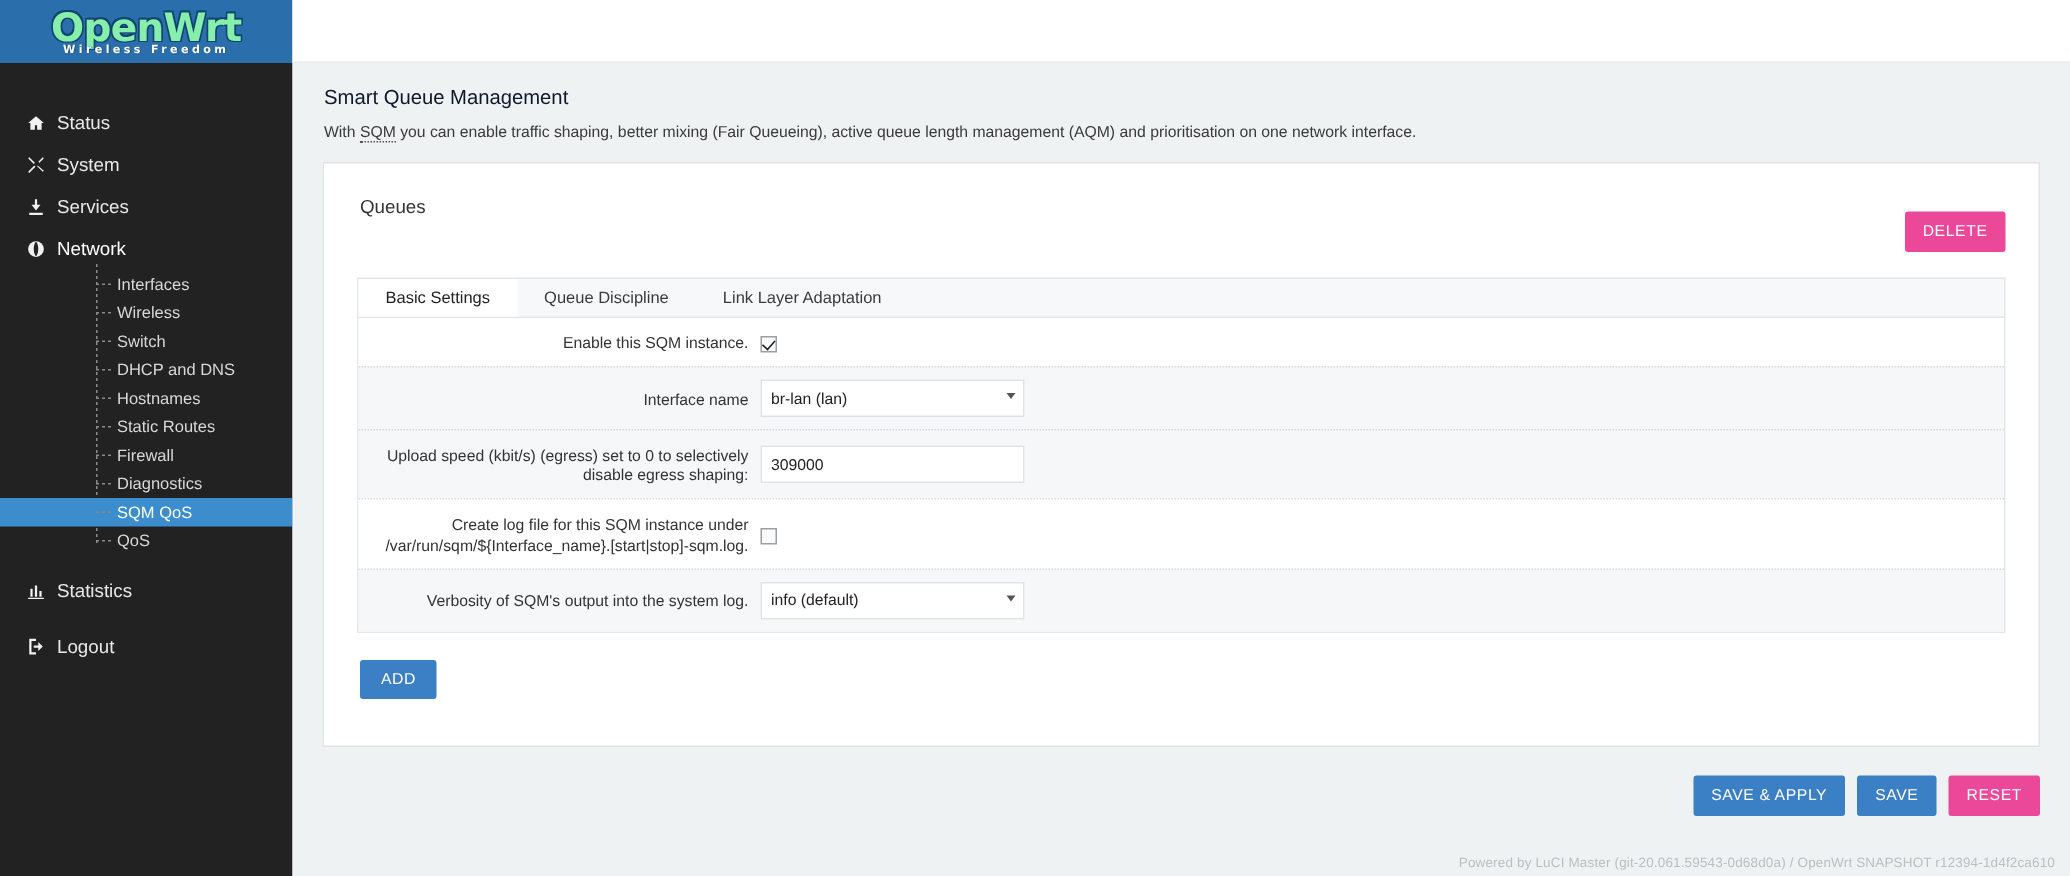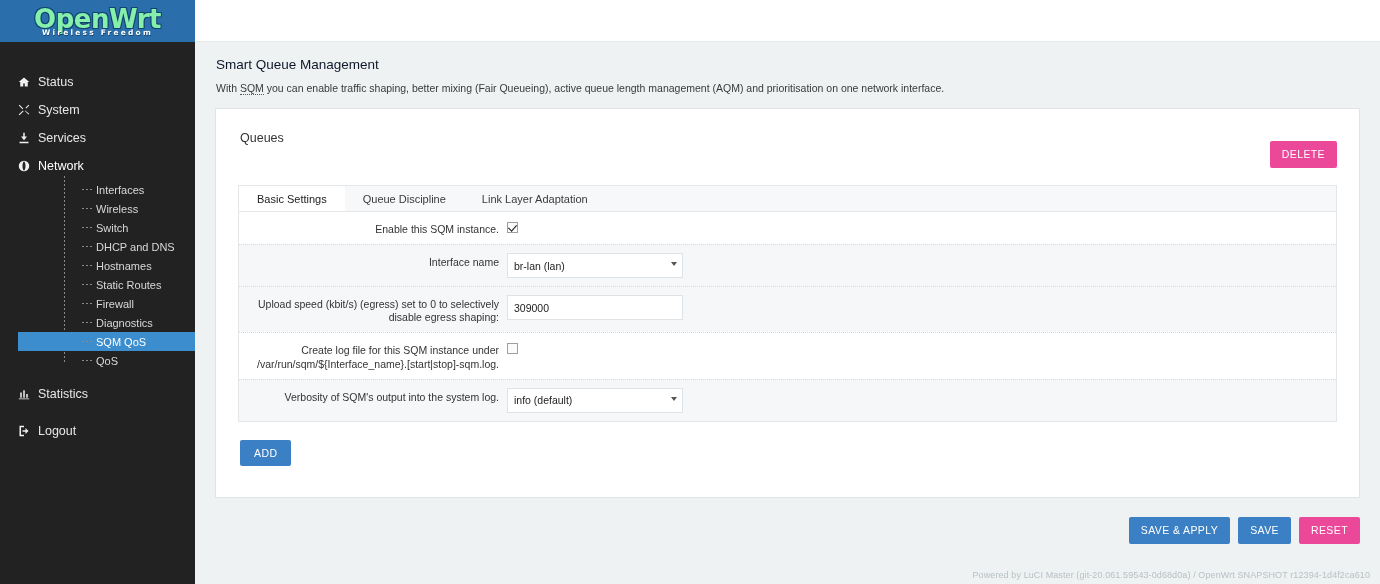--- a/index.html
+++ b/index.html
@@ -43,21 +43,21 @@
   .nav-top .ico { width:20px; display:inline-flex; align-items:center; justify-content:flex-start; color:#f0f0f0; }
   .nav-top.active-parent { color:#ffffff; }
   .subnav { position: relative; }
   .subnav:before {
     content:""; position:absolute; left:64px; top:-4px; bottom:6px; width:1px;
     background-image: linear-gradient(to bottom, #8a8a8a 50%, transparent 50%);
     background-size: 1px 4px; background-repeat: repeat-y;
   }
   .subitem {
     display:flex; align-items:center; height:19px; padding-left:64px;
-    color:#d8d8d8; font-size:11px; cursor:pointer; position:relative;margin-left:18px;
+    color:#d8d8d8; font-size:11px; cursor:pointer; position:relative;
   }
   .subitem .dash {
     position:absolute; left:64px; width:12px; height:1px;
     background-image: linear-gradient(to right, #8a8a8a 50%, transparent 50%);
     background-size: 4px 1px;
   }
   .subitem .slabel { margin-left:14px; }
   .subitem.selected { background:#3b8dcd; color:#ffffff; }
   .subitem.last .dash { }
 
@@ -90,21 +90,21 @@
     margin-top: 40px; border:1px solid #e4e7e9; border-bottom:1px solid #e4e7e9;
     background:#f7f8f9; display:flex; height:27px; align-items:stretch;
   }
   .tab {
     display:flex; align-items:center; padding: 0 18px; font-size:11px; color:#3a3a3a; cursor:pointer;
   }
   .tab.active { background:#ffffff; color:#222; }
 
   
   .ftable { border:1px solid #e4e7e9; border-top:none; }
-  .frow { display:flex; align-items:flex-start; min-height:30px; padding: 8px 0; }
+  .frow { display:flex; align-items:center; min-height:30px; padding: 8px 0; }
   .frow.odd { background:#ffffff; }
   .frow.even { background:#f6f7f8; }
   .frow + .frow { border-top:1px dotted #d6dadd; }
   .flabel {
     width: 268px; text-align:right; padding-right:8px; font-size:10.5px; color:#333;
     line-height: 1.25; padding-top:3px; flex: 0 0 268px;
   }
   .fctrl { flex:1; padding-left:0px; display:flex; align-items:flex-start; }
   .fctrl input[type=text] {
     width:176px; height:25px; border:1px solid #dfe3e5; background:#fff;

